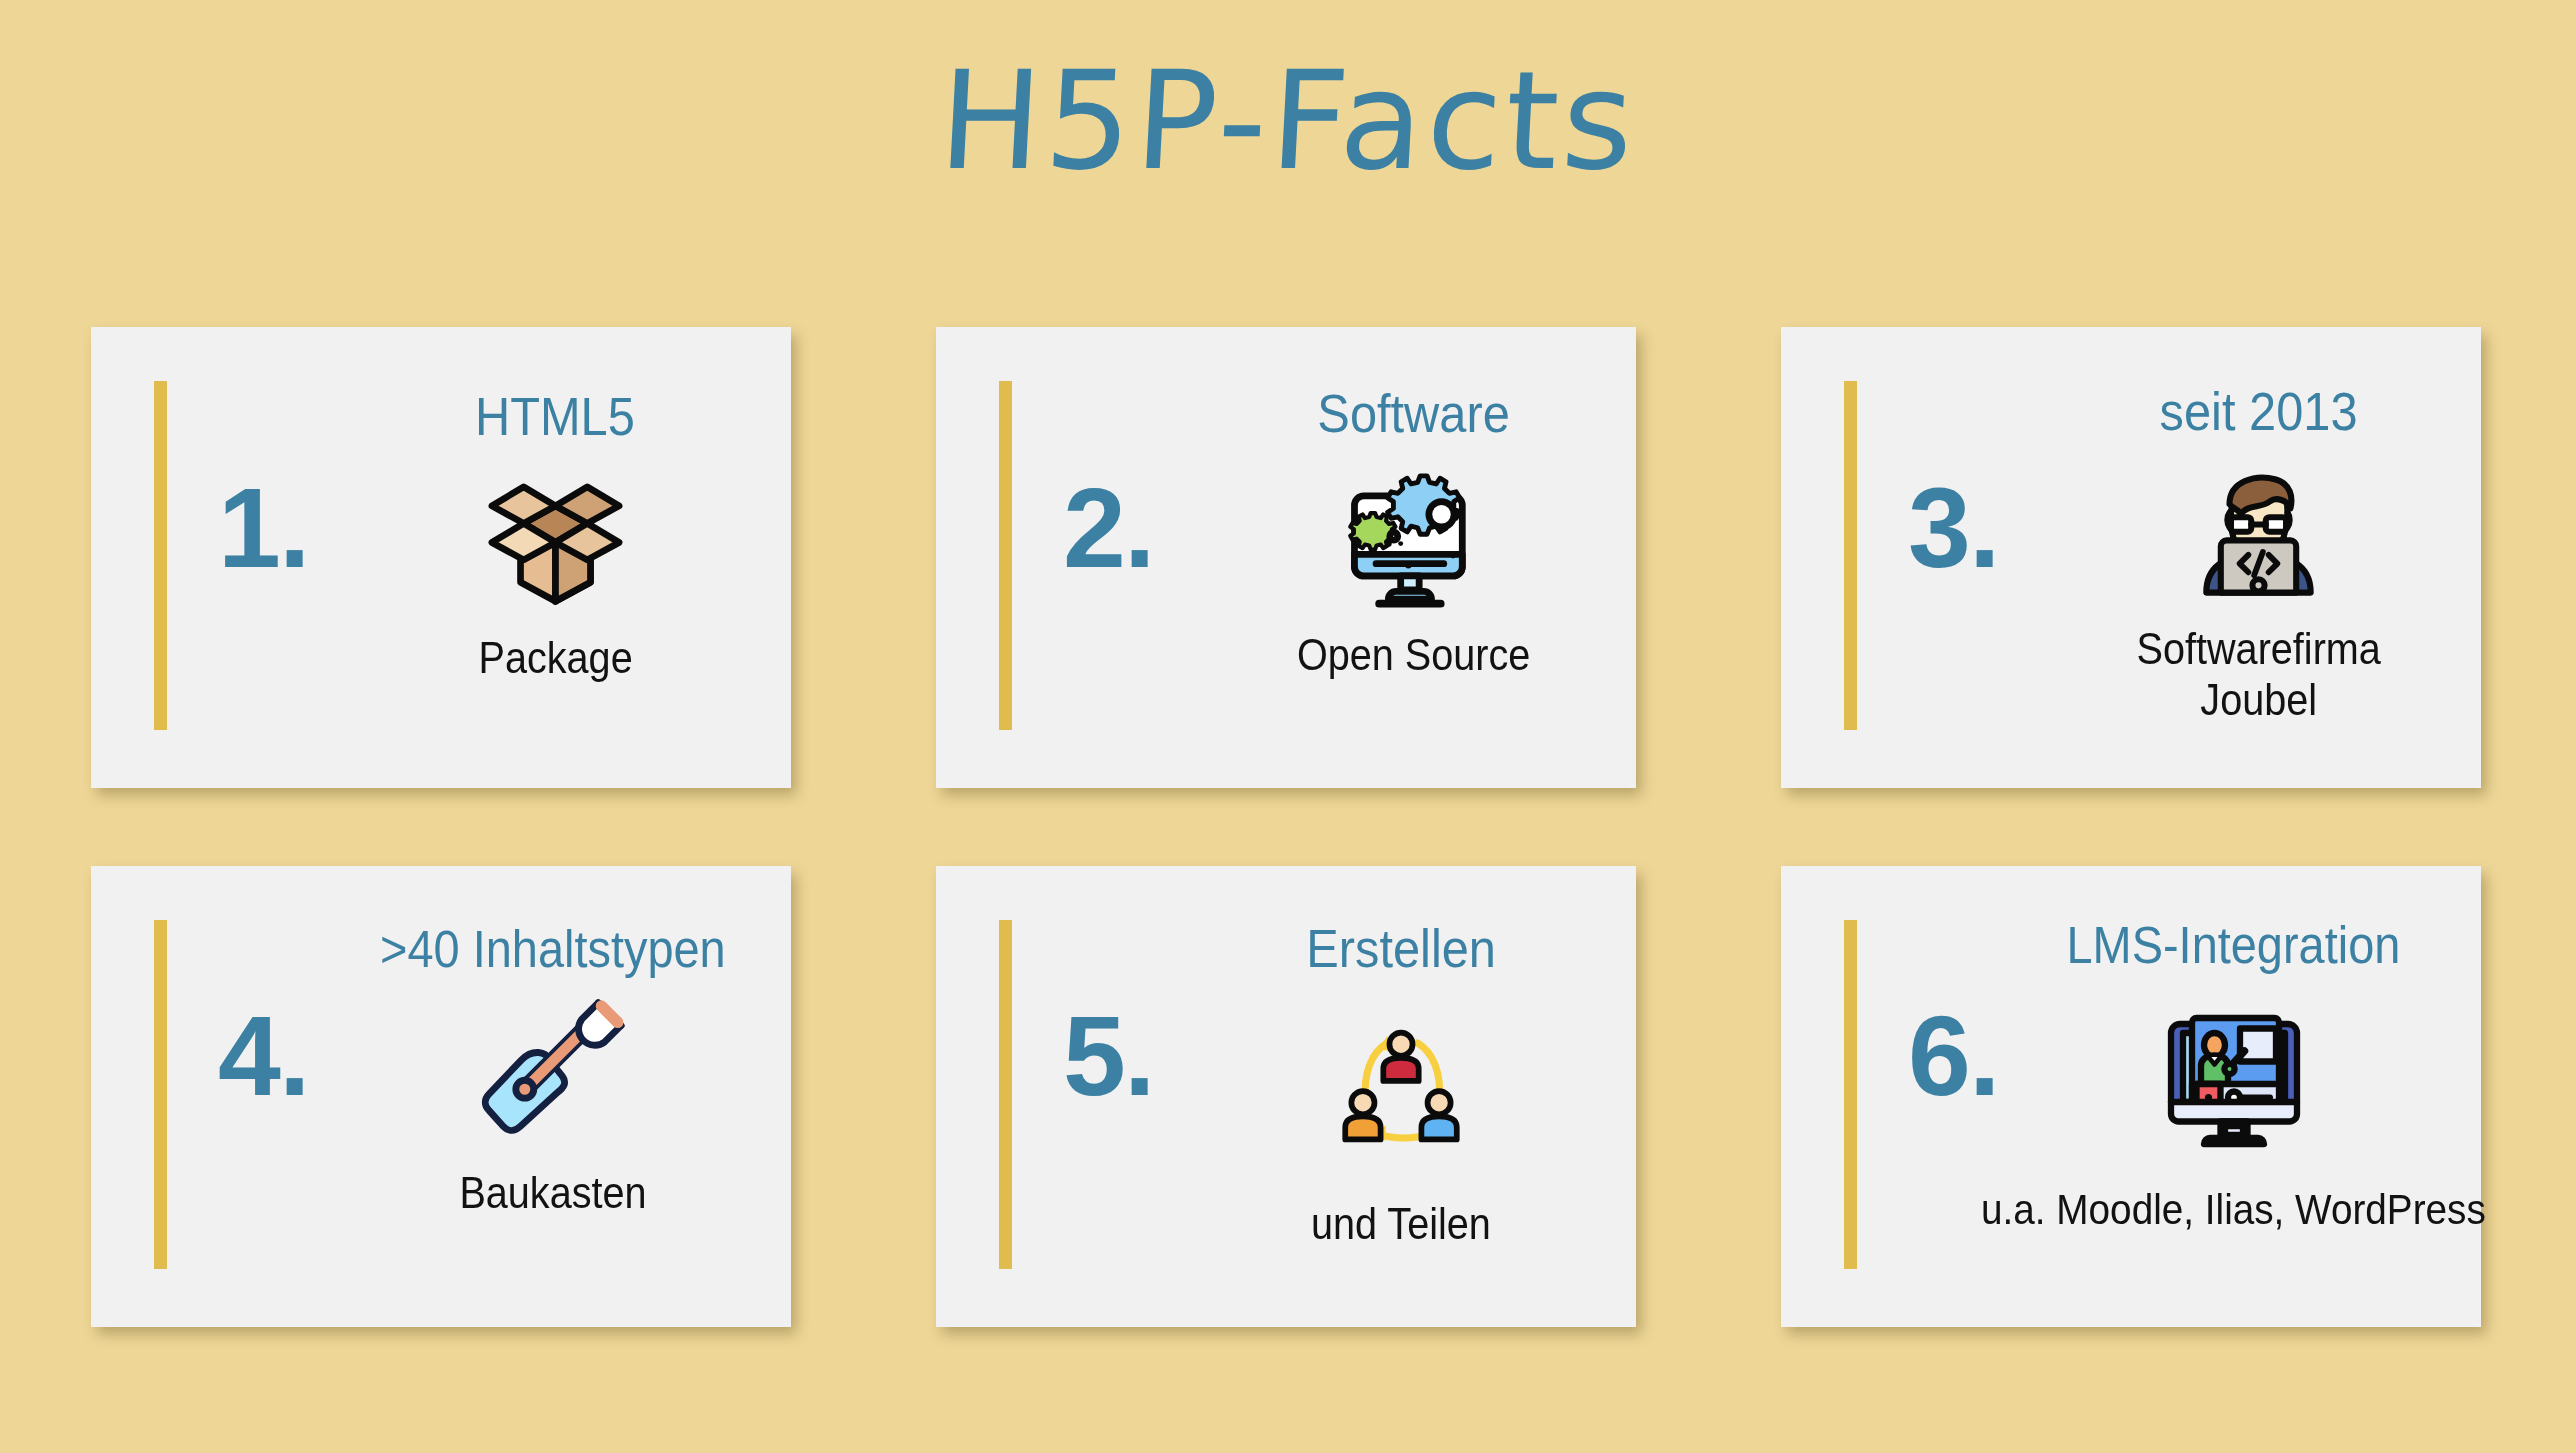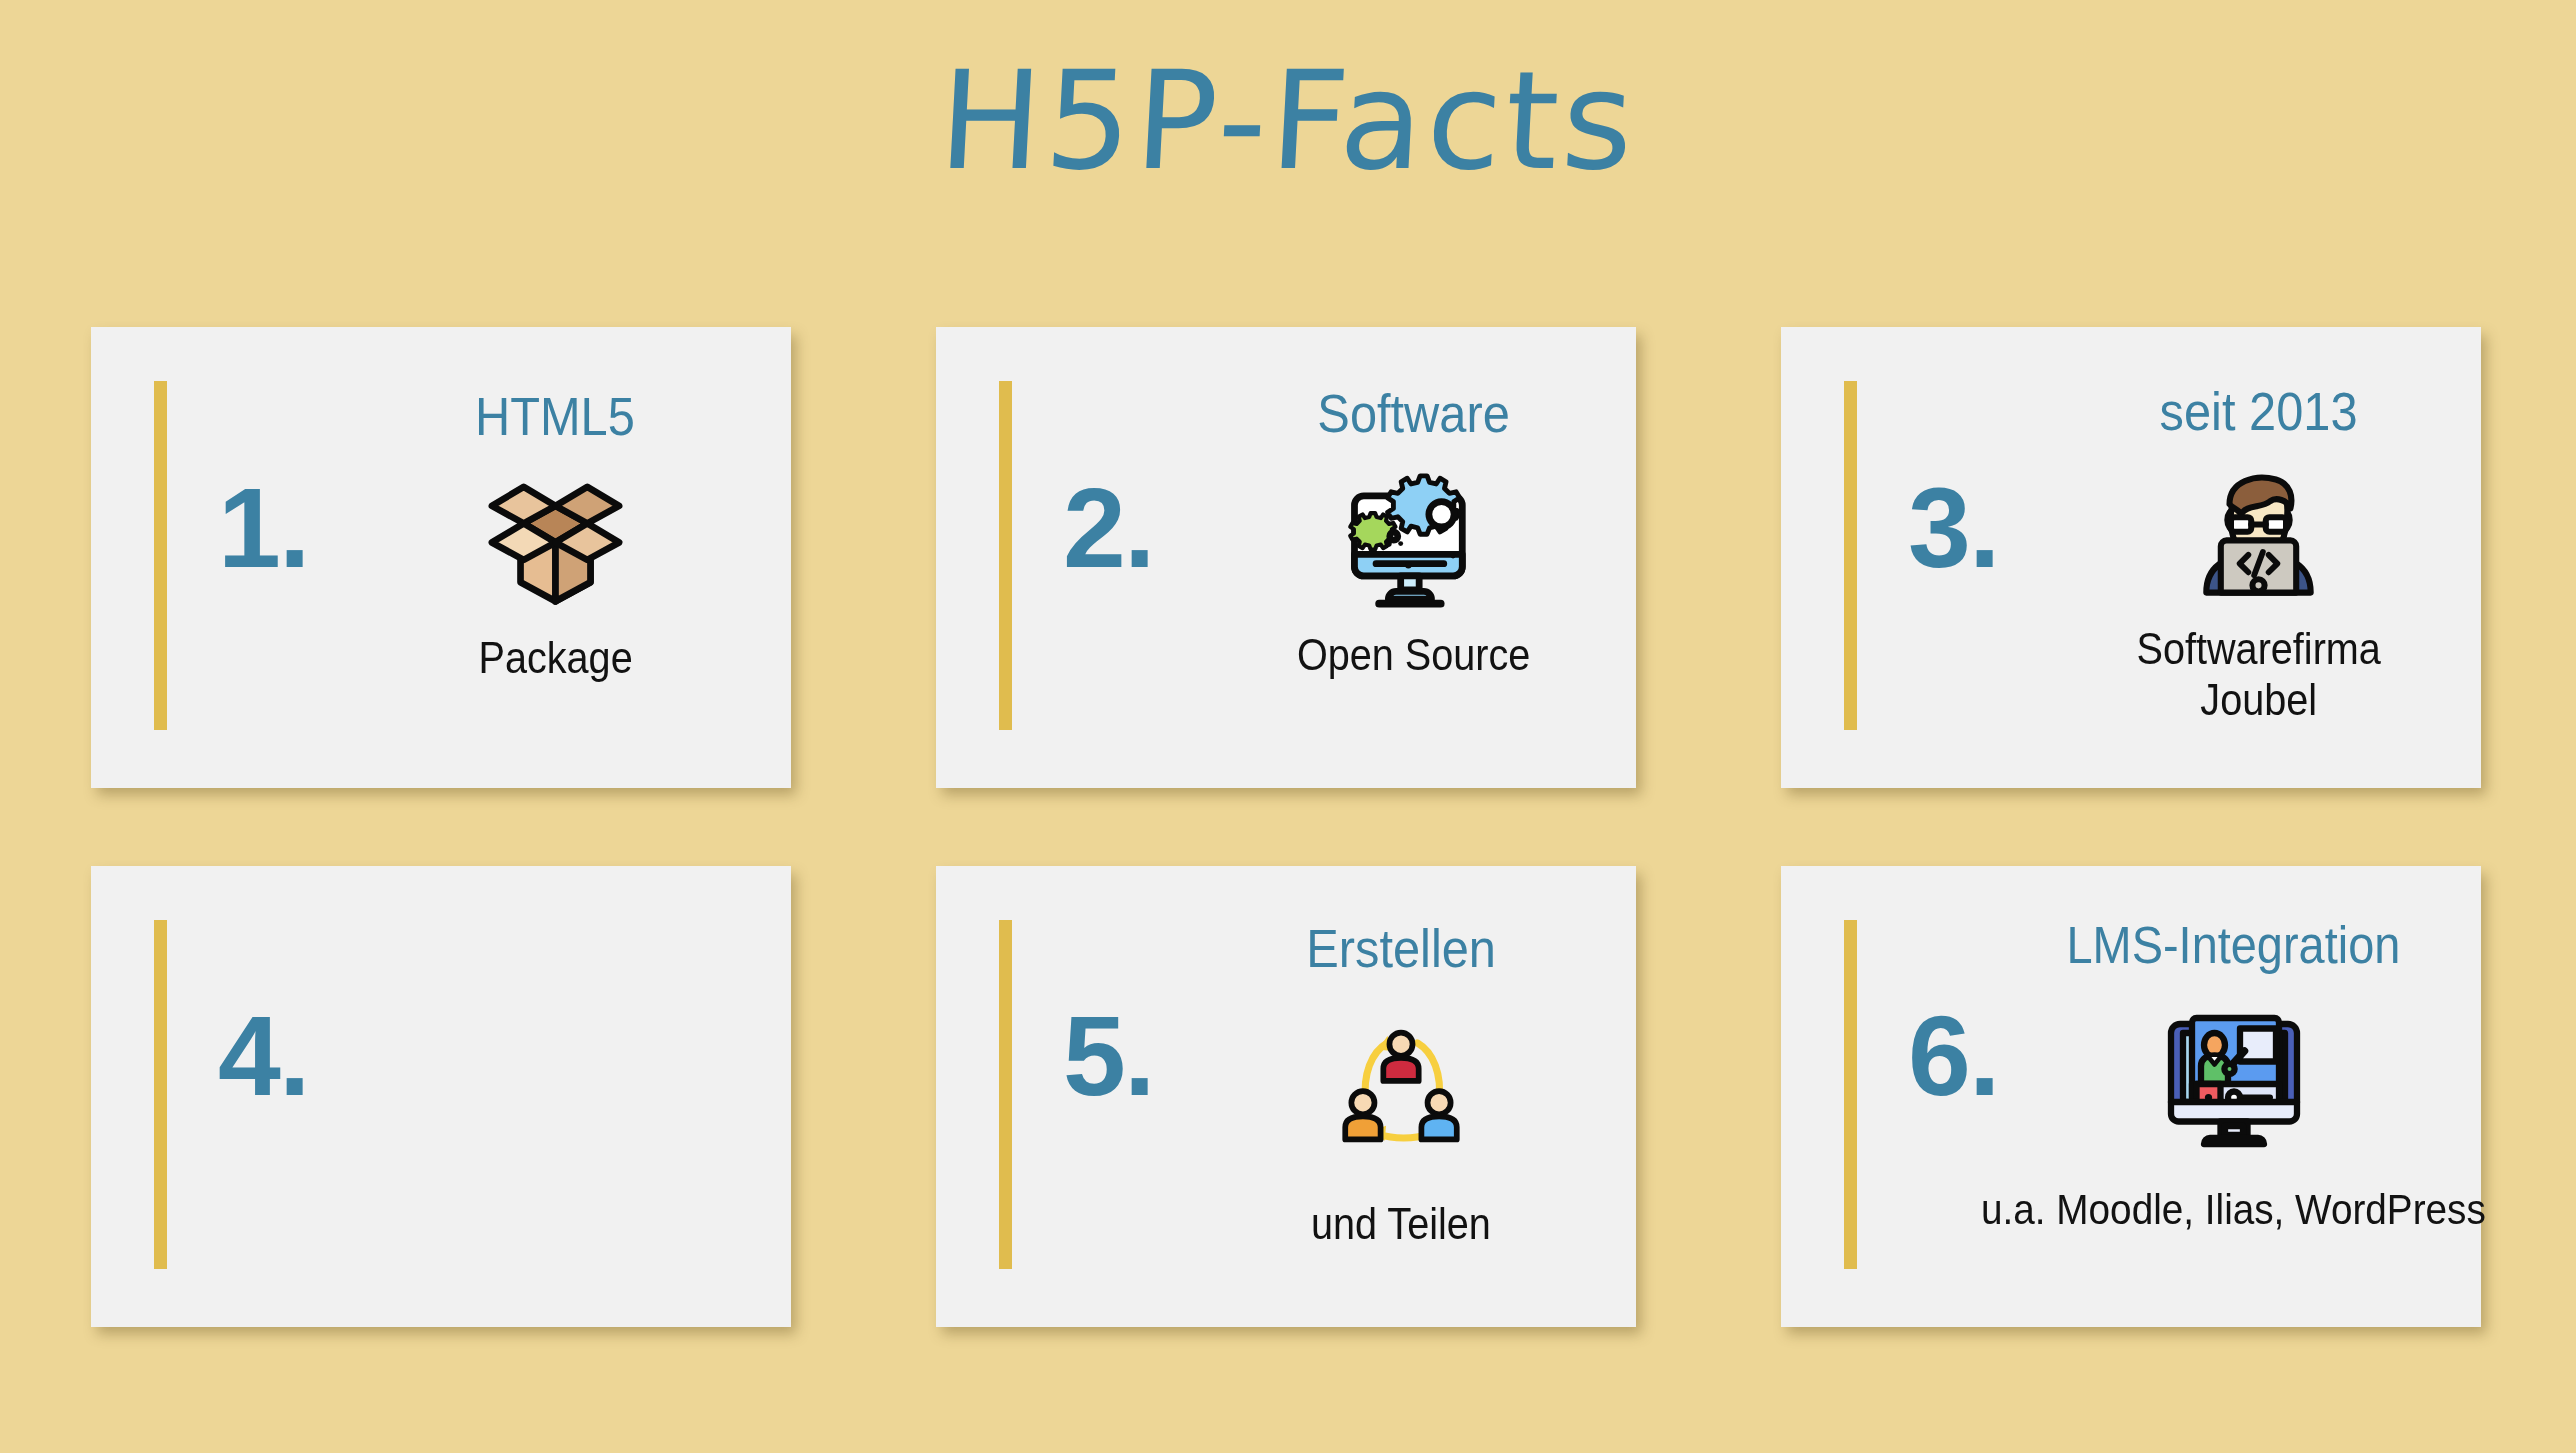--- a/index.html
+++ b/index.html
@@ -198,20 +198,37 @@
             </g>
           </svg>
         </div>
         <div class="sub"><span>Softwarefirma</span><br><span>Joubel</span></div>
       </div>
     </div>
 
     <div class="card c4">
       <div class="bar"></div>
       <div class="num">4.</div>
+      <div class="content">
+        <div class="head">&gt;40 Inhaltstypen</div>
+        <div class="icon-wrap">
+          <svg width="163" height="163" viewBox="0 0 100 100">
+            <g stroke="#132040" stroke-width="4.2" stroke-linejoin="round" stroke-linecap="round">
+              <path d="M29 47 C36 40 44 42 46 47 L54 57 C57 61 55 64 51 67 L28 88 C25 91 21 91 18 88 L9 78 C6 75 6 71 9 68 Z" fill="#a8e4fb" transform="translate(2,2)"></path>
+              <path d="M33 67 L72 28" fill="none" stroke-width="11"></path>
+              <path d="M33 67 L72 28" fill="none" stroke="#e89b76" stroke-width="6.5"></path>
+              <circle cx="33" cy="67" r="5.5" fill="#e89b76"></circle>
+              <path d="M68 24 A10 10 0 0 0 82 38 L92 28 L78 14 Z" fill="#ffffff"></path>
+              <path d="M78 14 L92 28" fill="none" stroke="#132040" stroke-width="4.2"></path>
+              <path d="M80 16 L90 26" fill="none" stroke="#e89b76" stroke-width="7"></path>
+            </g>
+          </svg>
+        </div>
+        <div class="sub">Baukasten</div>
+      </div>
     </div>
 
     <div class="card c5">
       <div class="bar"></div>
       <div class="num">5.</div>
       <div class="content">
         <div class="head">Erstellen</div>
         <div class="icon-wrap">
           <svg width="136" height="136" viewBox="0 0 100 100">
             <g stroke="#0b0b0b" stroke-width="4.2" stroke-linejoin="round" stroke-linecap="round">

